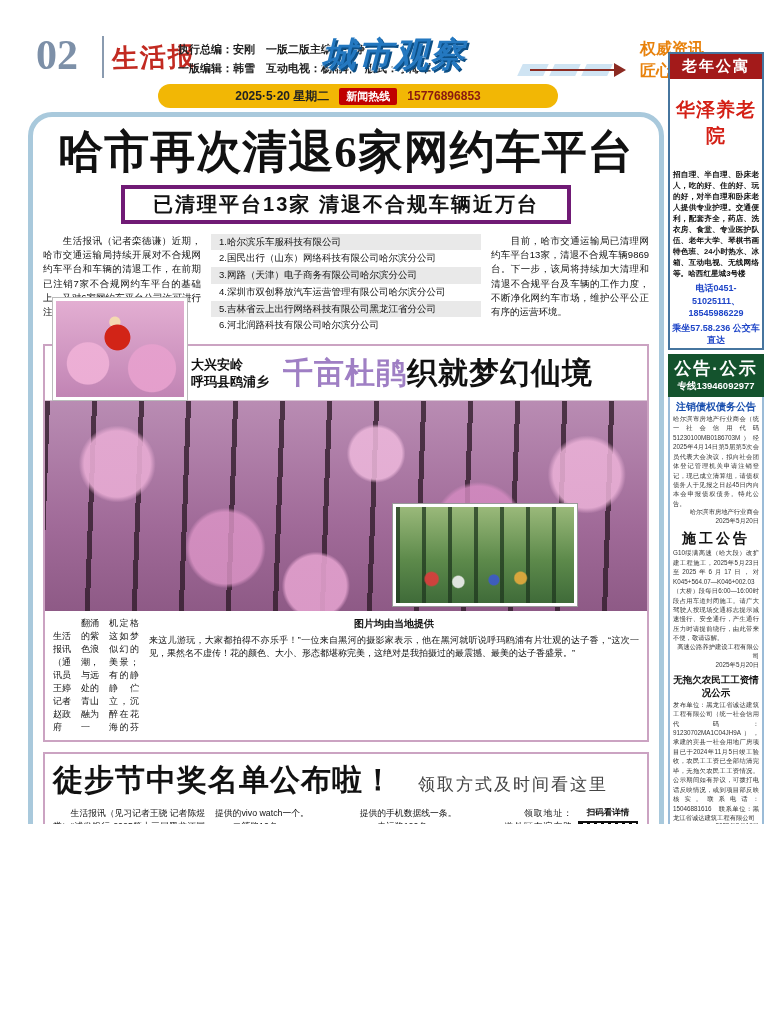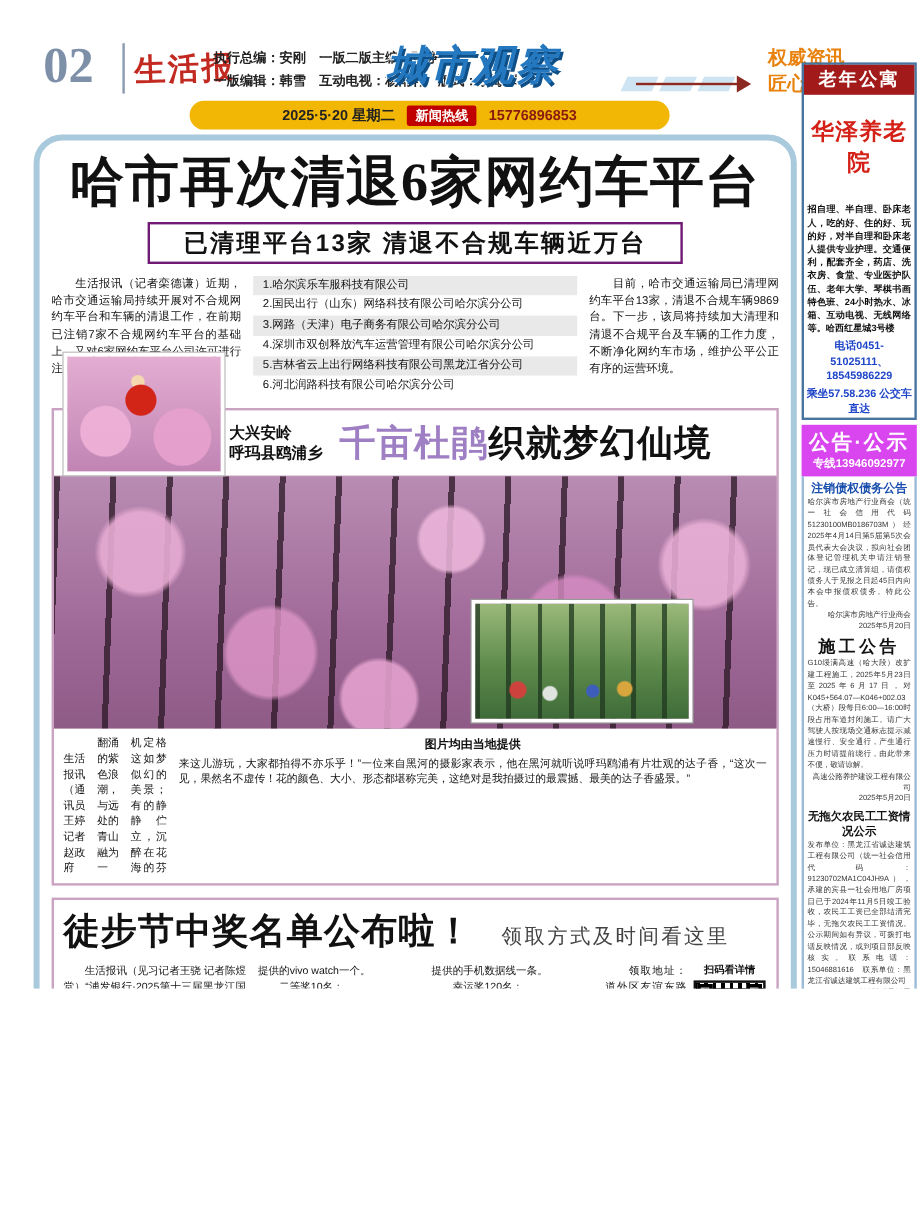--- a/index.html
+++ b/index.html
@@ -25,21 +25,21 @@
            border-radius:13px;display:flex;align-items:center;justify-content:center;gap:10px;
            font-size:12px;font-weight:bold;color:#222;}
   .hotline-chip{background:#c00000;color:#fff;padding:1px 7px;font-size:11px;border-radius:2px;}
   .hotline-num{color:#8a1a10;}
   
   .frame{position:absolute;left:28px;top:112px;width:636px;height:898px;box-sizing:border-box;
          border:5px solid #a9c9dc;border-radius:24px;padding:8px 10px;background:#fff;}
   .headline{text-align:center;font-family:"Liberation Serif","DejaVu Serif",serif;
             font-size:45px;font-weight:900;letter-spacing:1px;line-height:1.15;margin-top:2px;}
   .subhead-wrap{text-align:center;margin-top:6px;}
-  .subhead{display:inline-block;border:2px solid #701a75;padding:2px 28px;
+  .subhead{display:inline-block;border:4px solid #701a75;padding:2px 28px;
            font-size:20px;font-weight:bold;letter-spacing:2px;}
   .intro{display:flex;gap:10px;margin-top:10px;}
   .intro .coltext{font-size:9.5px;line-height:1.5;text-align:justify;}
   .intro-left,.intro-right{width:158px;flex:none;}
   .company-list{flex:1;align-self:center;font-size:9.5px;line-height:1.55;}
   .company-list div{padding:1px 8px;}
   .company-list div:nth-child(odd){background:#e9e9e9;}
   .coltext{white-space:pre-line;}
   
   .feature{position:relative;margin-top:10px;border:2px solid #cba3c2;height:398px;box-sizing:border-box;}
@@ -110,21 +110,21 @@
   .lg-res{font-size:10.5px;font-weight:900;color:#222;letter-spacing:.5px;}
   
   .sidebar{position:absolute;left:668px;top:52px;width:96px;}
   .elder{border:2px solid #46759f;}
   .elder-banner{background:#a31a1a;color:#fff;font-size:15px;font-weight:900;text-align:center;
                 padding:3px 0;letter-spacing:2px;}
   .elder-title{color:#d42016;font-size:19px;font-weight:900;text-align:center;letter-spacing:1px;
                font-family:"Liberation Serif",serif;padding:18px 0;}
   .elder-body{font-size:7.6px;line-height:1.45;padding:2px 3px;text-align:justify;font-weight:bold;}
   .elder-phone,.elder-bus{color:#1f46c8;font-size:9px;font-weight:900;text-align:center;line-height:1.4;padding:1px 2px;}
-  .n-banner{background:#d946ef;color:#fff;text-align:center;margin-top:4px;padding:3px 0 4px 0;}
+  .n-banner{background:#14532d;color:#fff;text-align:center;margin-top:4px;padding:3px 0 4px 0;}
   .n-banner .t{font-size:17px;font-weight:900;letter-spacing:2px;}
   .n-banner .h{font-size:9.5px;font-weight:bold;}
   .notices{border-left:2px solid #9bbcd8;border-right:2px solid #9bbcd8;padding:3px 3px;}
   .notice{margin-bottom:4px;}
   .notice .nt-blue{color:#1a4fae;font-size:10px;font-weight:700;text-align:center;}
   .notice .nt-big{color:#111;font-size:14px;font-weight:900;text-align:center;letter-spacing:3px;}
   .notice .nt-med{color:#111;font-size:9.5px;font-weight:900;text-align:center;}
   .notice .nb{font-size:6.3px;line-height:1.5;color:#333;text-align:justify;}
   .notice .nd{font-size:6.3px;color:#333;text-align:right;}
   .redad{margin-top:4px;background:#cf1126;color:#fff;text-align:center;padding:4px 2px;border:1px solid #8c0a18;}

